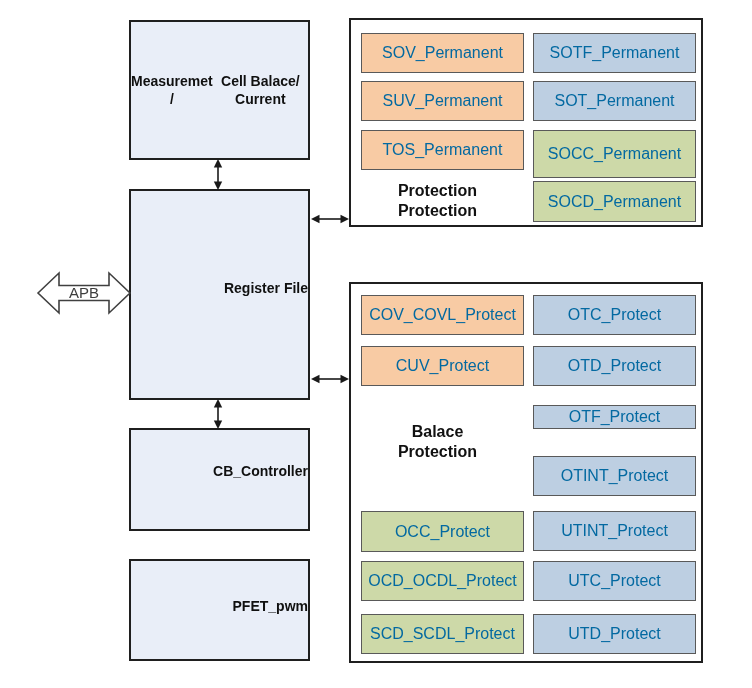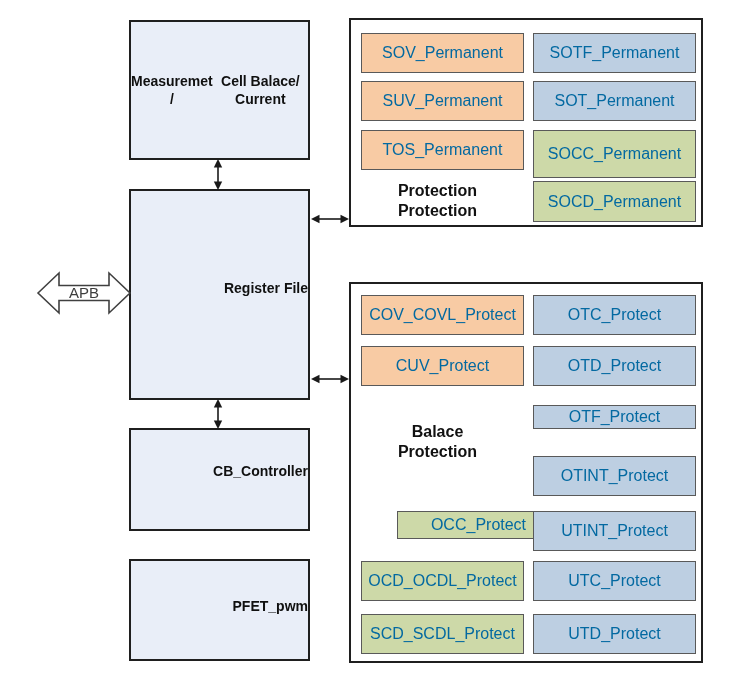--- a/index.html
+++ b/index.html
@@ -102,21 +102,21 @@
     </div>
   </div>
 
   <div class="container" style="left:349px;top:282px;width:354px;height:381px;">
     <div class="pbox orange" style="left:10px;top:11px;width:163px;height:40px;">COV_COVL_Protect</div>
     <div class="pbox blue" style="left:182px;top:11px;width:163px;height:40px;">OTC_Protect</div>
     <div class="pbox orange" style="left:10px;top:62px;width:163px;height:40px;">CUV_Protect</div>
     <div class="pbox blue" style="left:182px;top:62px;width:163px;height:40px;">OTD_Protect</div>
     <div class="pbox blue" style="left:182px;top:121px;width:163px;height:24px;">OTF_Protect</div>
     <div class="pbox blue" style="left:182px;top:172px;width:163px;height:40px;">OTINT_Protect</div>
-    <div class="pbox green" style="left:10px;top:227px;width:163px;height:28px;margin-left:36px;">OCC_Protect</div>
+    <div class="pbox green" style="left:10px;top:227px;width:163px;height:41px;">OCC_Protect</div>
     <div class="pbox blue" style="left:182px;top:227px;width:163px;height:40px;text-align:right;">UTINT_Protect</div>
     <div class="pbox green" style="left:10px;top:277px;width:163px;height:40px;">OCD_OCDL_Protect</div>
     <div class="pbox blue" style="left:182px;top:277px;width:163px;height:40px;">UTC_Protect</div>
     <div class="pbox blue" style="left:182px;top:330px;width:163px;height:40px;">UTD_Protect</div>
     <div class="pbox green" style="left:10px;top:330px;width:163px;height:40px;">SCD_SCDL_Protect</div>
     <div class="section-title" style="left:0px;top:138px;width:173px;">
       <div>Balace</div>
       <div>Protection</div>
     </div>
   </div>

